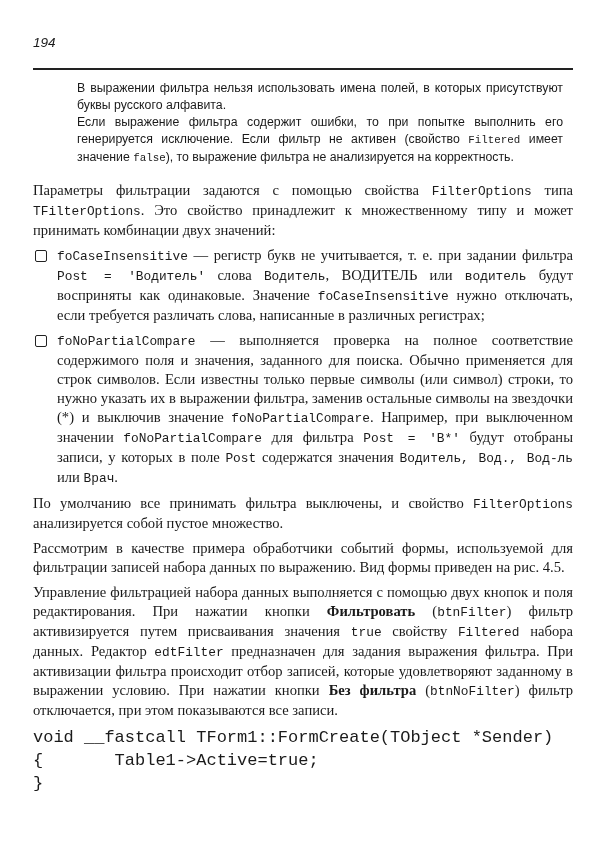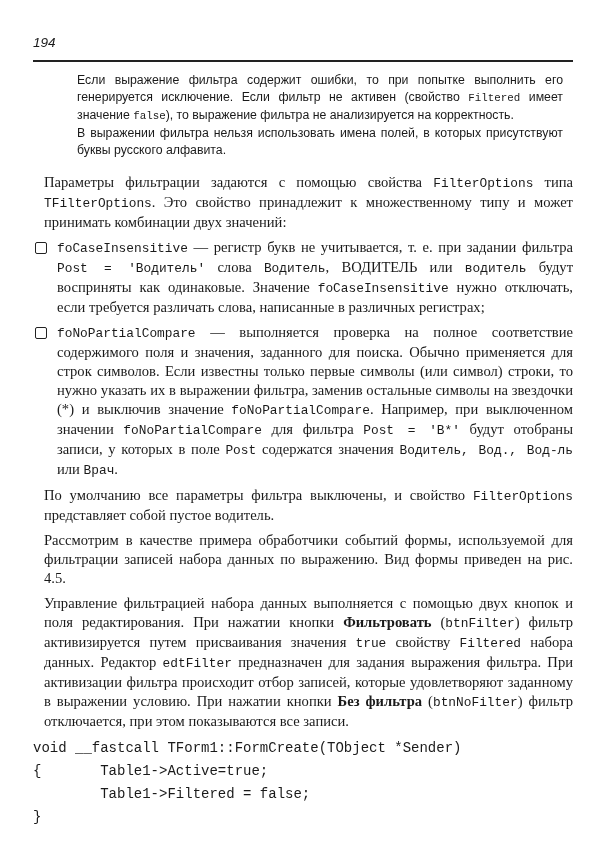--- a/index.html
+++ b/index.html
@@ -1,58 +1,58 @@
 <!DOCTYPE html>
 <html><head>
   <meta charset="utf-8">
   <style>
     html, body { margin: 0; padding: 0; background: #ffffff; }
     body { width: 600px; height: 855px; position: relative; overflow: hidden; color: #1a1a1a; }
     .page { position: absolute; left: 33px; top: 30px; width: 540px; }
-    .header { display: flex; justify-content: space-between; align-items: flex-end; border-bottom: 2px solid #222; padding-bottom: 10px; height: 20px; }
+    .header { display: flex; justify-content: space-between; align-items: flex-end; border-bottom: 2px solid #222; padding-bottom: 18px; height: 20px; }
     .header span { font-family: "Liberation Sans", sans-serif; font-style: italic; font-size: 13.5px; }
     .note { margin: 10px 0 0 44px; width: 486px; font-family: "Liberation Sans", sans-serif; font-size: 12.3px; line-height: 17px; text-align: justify; }
     .note p { margin: 0; }
     .mono { font-family: "Liberation Mono", monospace; font-size: 0.88em; }
     .body { margin-top: 14px; font-family: "Liberation Serif", serif; font-size: 14.6px; line-height: 19px; text-align: justify; }
-    .body p { margin: 0 0 6px 11px; }
+    .body p { margin: 0 0 6px 0; }
     .bullet { display: flex; margin: 4px 0 6px 0; }
     .bullet .box { width: 10px; height: 10px; border: 1.5px solid #222; border-radius: 2px; margin: 4px 10px 0 2px; flex: none; }
     .bullet .text { flex: 1; }
     b { font-weight: bold; }
-    .code { font-family: "Liberation Mono", monospace; font-size: 14px; margin-left: 0px; line-height: 23px; white-space: pre; }
+    .code { font-family: "Liberation Mono", monospace; font-size: 17px; margin-left: 0px; line-height: 23px; white-space: pre; }
   </style>
 </head>
 <body>
 
 <div class="page">
   <div class="header">
     <span>194</span>
   </div>
 
   <div class="note">
+    <p>В выражении фильтра нельзя использовать имена полей, в которых присутствуют буквы русского алфавита.</p>
     <p><span>Если выражение фильтра содержит ошибки, то при попытке выполнить его генерируется исключение. Если фильтр не активен (свойство </span><span class="mono">Filtered</span><span> имеет значение </span><span class="mono">false</span><span>), то выражение фильтра не анализируется на корректность.</span></p>
-    <p>В выражении фильтра нельзя использовать имена полей, в которых присутствуют буквы русского алфавита.</p>
   </div>
 
   <div class="body">
     <p><span>Параметры фильтрации задаются с помощью свойства </span><span class="mono">FilterOptions</span><span> типа </span><span class="mono">TFilterOptions</span><span>. Это свойство принадлежит к множественному типу и может принимать комбинации двух значений:</span></p>
 
     <div class="bullet">
       <span class="box"></span>
       <span class="text"><span class="mono">foCaseInsensitive</span><span> — регистр букв не учитывается, т. е. при задании фильтра </span><span class="mono">Post = 'Водитель'</span><span> слова </span><span class="mono">Водитель</span><span>, ВОДИТЕЛЬ или </span><span class="mono">водитель</span><span> будут восприняты как одинаковые. Значение </span><span class="mono">foCaseInsensitive</span><span> нужно отключать, если требуется различать слова, написанные в различных регистрах;</span></span>
     </div>
 
     <div class="bullet">
       <span class="box"></span>
       <span class="text"><span class="mono">foNoPartialCompare</span><span> — выполняется проверка на полное соответствие содержимого поля и значения, заданного для поиска. Обычно применяется для строк символов. Если известны только первые символы (или символ) строки, то нужно указать их в выражении фильтра, заменив остальные символы на звездочки (*) и выключив значение </span><span class="mono">foNoPartialCompare</span><span>. Например, при выключенном значении </span><span class="mono">foNoPartialCompare</span><span> для фильтра </span><span class="mono">Post = 'B*'</span><span> будут отобраны записи, у которых в поле </span><span class="mono">Post</span><span> содержатся значения </span><span class="mono">Водитель, Вод., Вод-ль</span><span> или </span><span class="mono">Врач</span><span>.</span></span>
     </div>
 
-    <p><span>По умолчанию все параметры фильтра выключены, и свойство </span><span class="mono">FilterOptions</span><span> представляет собой пустое водитель.</span></p>
+    <p><span>По умолчанию все принимать фильтра выключены, и свойство </span><span class="mono">FilterOptions</span><span> анализируется собой пустое множество.</span></p>
 
     <p>Рассмотрим в качестве примера обработчики событий формы, используемой для фильтрации записей набора данных по выражению. Вид формы приведен на рис. 4.5.</p>
 
     <p><span>Управление фильтрацией набора данных выполняется с помощью двух кнопок и поля редактирования. При нажатии кнопки </span><b>Фильтровать</b><span> (</span><span class="mono">btnFilter</span><span>) фильтр активизируется путем присваивания значения </span><span class="mono">true</span><span> свойству </span><span class="mono">Filtered</span><span> набора данных. Редактор </span><span class="mono">edtFilter</span><span> предназначен для задания выражения фильтра. При активизации фильтра происходит отбор записей, которые удовлетворяют заданному в выражении условию. При нажатии кнопки </span><b>Без фильтра</b><span> (</span><span class="mono">btnNoFilter</span><span>) фильтр отключается, при этом показываются все записи.</span></p>
 
 
-    <div class="code"><div>void __fastcall TForm1::FormCreate(TObject *Sender)</div><div>{       Table1-&gt;Active=true;</div><div>        Table1-&gt;Filtered = false;</div><div>}</div></div>
+    <div class="code"><div>void __fastcall TForm1::FormCreate(TObject *Sender)</div><div>{       Table1-&gt;Active=true;</div><div>}</div></div>
   </div>
 </div>
 
 </body></html>

